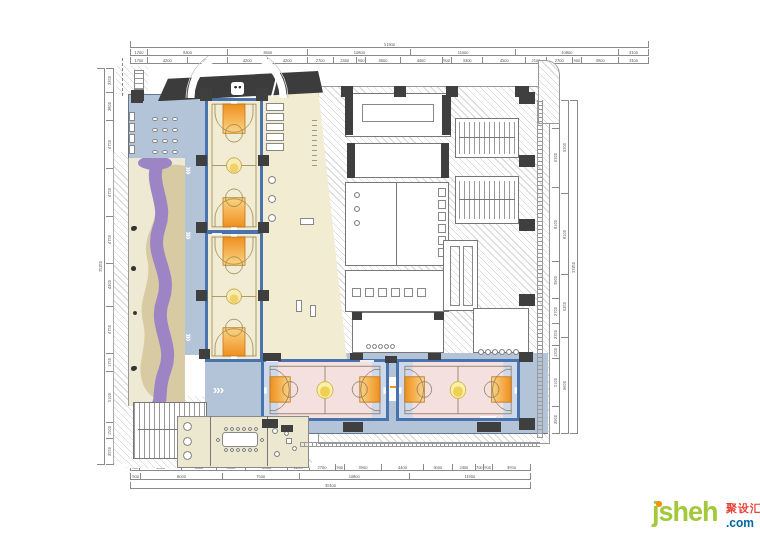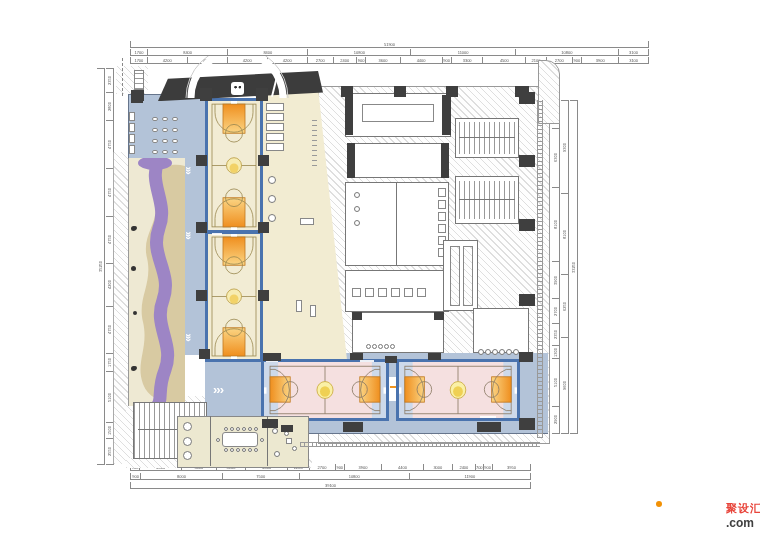--- a/index.html
+++ b/index.html
@@ -34,21 +34,21 @@
   .dimrow .seg i{font-style:normal;font-size:4px;line-height:5px;color:#555;white-space:nowrap}
   .dimcol{position:absolute;display:flex;flex-direction:column;width:8px;border-bottom:1px solid #8a8a8a}
   .dimcol .seg{display:flex;align-items:center;justify-content:center;flex-basis:0;
                border-top:1px solid #8a8a8a;border-right:1px solid #8a8a8a;overflow:hidden}
   .dimcol .seg i{font-style:normal;font-size:4px;color:#555;white-space:nowrap;transform:rotate(-90deg)}
   
   #wm{position:absolute;left:652px;top:497px;width:108px;height:38px}
   .wm-name{position:absolute;left:0;top:0;font-size:27px;font-weight:bold;color:#a3c93a;letter-spacing:-1px}
   .wm-dot{position:absolute;left:4px;top:4px;width:6px;height:6px;border-radius:50%;background:#f29105}
   .wm-cn{position:absolute;left:74px;top:4px;font-size:11px;font-weight:bold;color:#e8443a;letter-spacing:1px;white-space:nowrap}
-  .wm-tld{position:absolute;left:74px;top:19px;font-size:12px;font-weight:bold;color:#404040}
+  .wm-tld{position:absolute;left:74px;top:19px;font-size:12px;font-weight:bold;color:#0369a1}
   .logo-entry{position:absolute;left:231px;top:82px;width:13px;height:13px;background:#fff;border-radius:3px;
     background-image:radial-gradient(circle at 35% 40%,#333 1px,transparent 1.6px),
                      radial-gradient(circle at 68% 40%,#333 1px,transparent 1.6px),
                      linear-gradient(#fff,#fff)}
 </style>
 </head>
 <body>
 
 <div id="shot">
 
@@ -581,18 +581,19 @@
   <div class="col" style="left:262px;top:419px;width:16px;height:9px"></div>
   <div class="col" style="left:281px;top:425px;width:12px;height:7px"></div>
   <div class="col" style="left:343px;top:422px;width:20px;height:10px"></div>
   <div class="col" style="left:477px;top:422px;width:24px;height:10px"></div>
   <div class="col" style="left:131px;top:90px;width:13px;height:11px"></div>
   <div class="dot" style="left:131px;top:226px;width:5px;height:5px"></div>
   <div class="dot" style="left:131px;top:266px;width:5px;height:5px"></div>
   <div class="dot" style="left:131px;top:366px;width:5px;height:5px"></div>
 
   <div id="wm">
+    <span class="wm-name">jsheh</span>
     <span class="wm-dot"></span>
     <span class="wm-cn">聚设汇</span>
     <span class="wm-tld">.com</span>
   </div>
 
 </div>
 
 </body></html>

